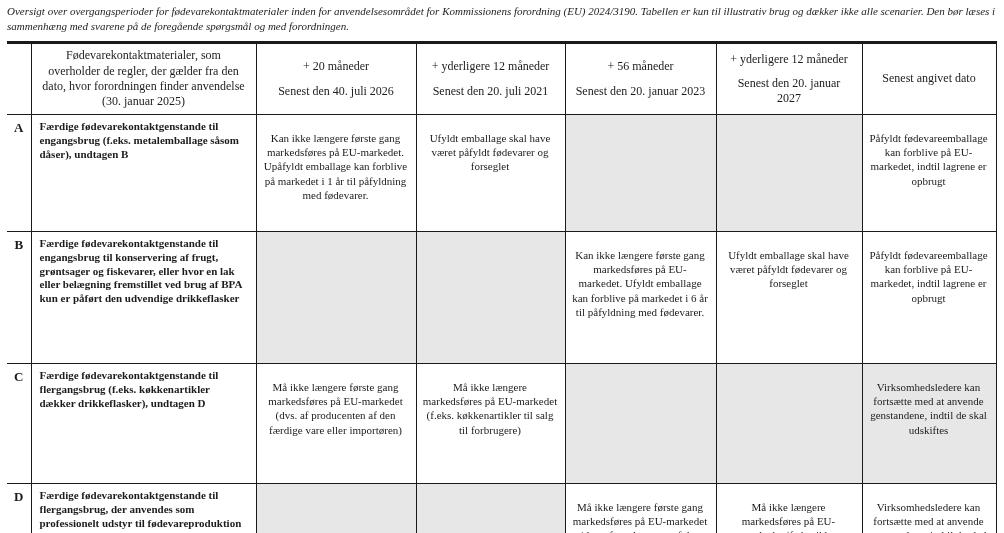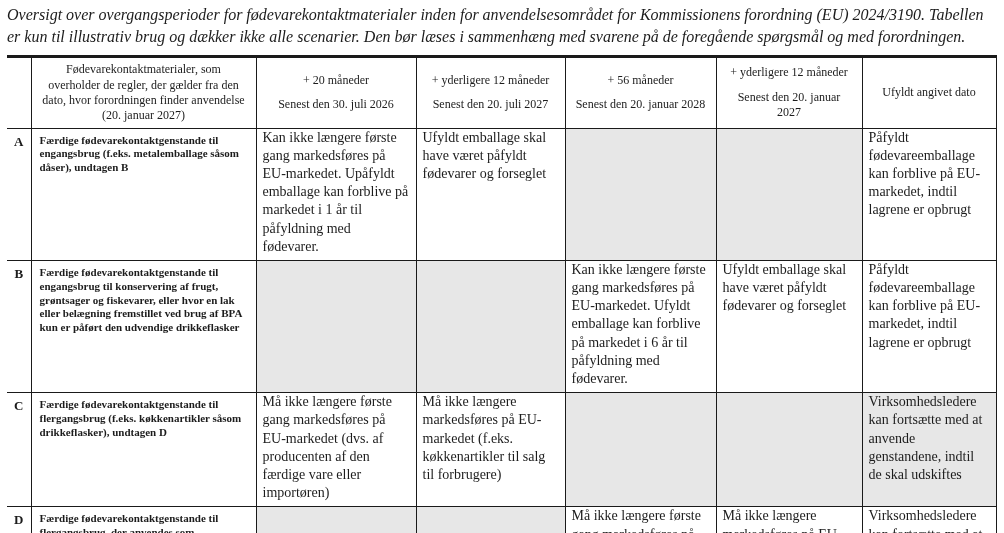--- a/index.html
+++ b/index.html
@@ -10,21 +10,21 @@
     height: 533px;
     overflow: hidden;
     font-family: "Liberation Serif", "DejaVu Serif", serif;
     color: #1c1c1c;
   }
   .page {
     padding: 4px 8px 0 7px;
   }
   .intro {
     font-style: italic;
-    font-size: 16px;
+    font-size: 11px;
     line-height: 1.38;
     width: 990px;
     margin: 0 0 7px 0;
   }
   table.transition {
     border-collapse: collapse;
     table-layout: fixed;
     width: 989px;
     border-top: 3px solid #1a1a1a;
     border-bottom: 3px solid #1a1a1a;
@@ -52,23 +52,24 @@
     text-align: center;
     padding-top: 5px;
   }
   td.desc-cell {
     font-weight: bold;
     font-size: 11px;
     line-height: 1.26;
     padding: 5px 10px 4px 8px;
   }
   td.body-cell {
-    font-size: 14px;
+    font-size: 11px;
     line-height: 1.3;
-    padding: 0 7px 4px 6px;
+    padding: 16px 7px 4px 6px;
+    text-align: center;
   }
   td.shaded {
     background: #e7e7e7;
   }
   .hline2 { margin-top: 9px; }
   .hline2:empty { display: none; }
   tr.row-a td { height: 96px; }
   tr.row-b td { height: 111px; }
   tr.row-c td { height: 99px; }
   tr.row-d td { height: 98px; }
@@ -86,41 +87,41 @@
       <col style="width:160px">
       <col style="width:149px">
       <col style="width:151px">
       <col style="width:146px">
       <col style="width:134px">
     </colgroup>
     <thead>
       <tr>
         <th class="letter-hdr"></th>
         <th>
-          <div>Fødevarekontaktmaterialer, som overholder de regler, der gælder fra den dato, hvor forordningen finder anvendelse (20. januar 2027)</div>
+          <div>Fødevarekontaktmaterialer, som overholder de regler, der gælder fra den dato, hvor forordningen finder anvendelse (30. januar 2025)</div>
 
         </th>
         <th>
           <div>+ 20 måneder</div>
-          <div class="hline2">Senest den 30. juli 2026</div>
+          <div class="hline2">Senest den 40. juli 2026</div>
         </th>
         <th>
           <div>+ yderligere 12 måneder</div>
-          <div class="hline2">Senest den 20. juli 2027</div>
+          <div class="hline2">Senest den 20. juli 2021</div>
         </th>
         <th>
           <div>+ 56 måneder</div>
-          <div class="hline2">Senest den 20. januar 2028</div>
+          <div class="hline2">Senest den 20. januar 2023</div>
         </th>
         <th>
           <div>+ yderligere 12 måneder</div>
           <div class="hline2">Senest den 20. januar 2027</div>
         </th>
         <th>
-          <div>Ufyldt angivet dato</div>
+          <div>Senest angivet dato</div>
 
         </th>
       </tr>
     </thead>
     <tbody>
         <tr class="row-a">
           <td class="letter-cell">A</td>
           <td class="desc-cell">Færdige fødevarekontaktgenstande til engangsbrug (f.eks. metalemballage såsom dåser), undtagen B</td>
           <td class="body-cell">Kan ikke længere første gang markedsføres på EU-markedet. Upåfyldt emballage kan forblive på markedet i 1 år til påfyldning med fødevarer.</td>
           <td class="body-cell">Ufyldt emballage skal have været påfyldt fødevarer og forseglet</td>
@@ -132,21 +133,21 @@
           <td class="letter-cell">B</td>
           <td class="desc-cell">Færdige fødevarekontaktgenstande til engangsbrug til konservering af frugt, grøntsager og fiskevarer, eller hvor en lak eller belægning fremstillet ved brug af BPA kun er påført den udvendige drikkeflasker</td>
           <td class="body-cell shaded"></td>
           <td class="body-cell shaded"></td>
           <td class="body-cell">Kan ikke længere første gang markedsføres på EU-markedet. Ufyldt emballage kan forblive på markedet i 6 år til påfyldning med fødevarer.</td>
           <td class="body-cell">Ufyldt emballage skal have været påfyldt fødevarer og forseglet</td>
           <td class="body-cell">Påfyldt fødevareemballage kan forblive på EU-markedet, indtil lagrene er opbrugt</td>
         </tr>
         <tr class="row-c">
           <td class="letter-cell">C</td>
-          <td class="desc-cell">Færdige fødevarekontaktgenstande til flergangsbrug (f.eks. køkkenartikler såsom drikkeflasker), undtagen D</td>
+          <td class="desc-cell">Færdige fødevarekontaktgenstande til flergangsbrug (f.eks. køkkenartikler dækker drikkeflasker), undtagen D</td>
           <td class="body-cell">Må ikke længere første gang markedsføres på EU-markedet (dvs. af producenten af den færdige vare eller importøren)</td>
           <td class="body-cell">Må ikke længere markedsføres på EU-markedet (f.eks. køkkenartikler til salg til forbrugere)</td>
           <td class="body-cell shaded"></td>
           <td class="body-cell shaded"></td>
           <td class="body-cell shaded">Virksomhedsledere kan fortsætte med at anvende genstandene, indtil de skal udskiftes</td>
         </tr>
         <tr class="row-d">
           <td class="letter-cell">D</td>
           <td class="desc-cell">Færdige fødevarekontaktgenstande til flergangsbrug, der anvendes som professionelt udstyr til fødevareproduktion</td>
           <td class="body-cell shaded"></td>

